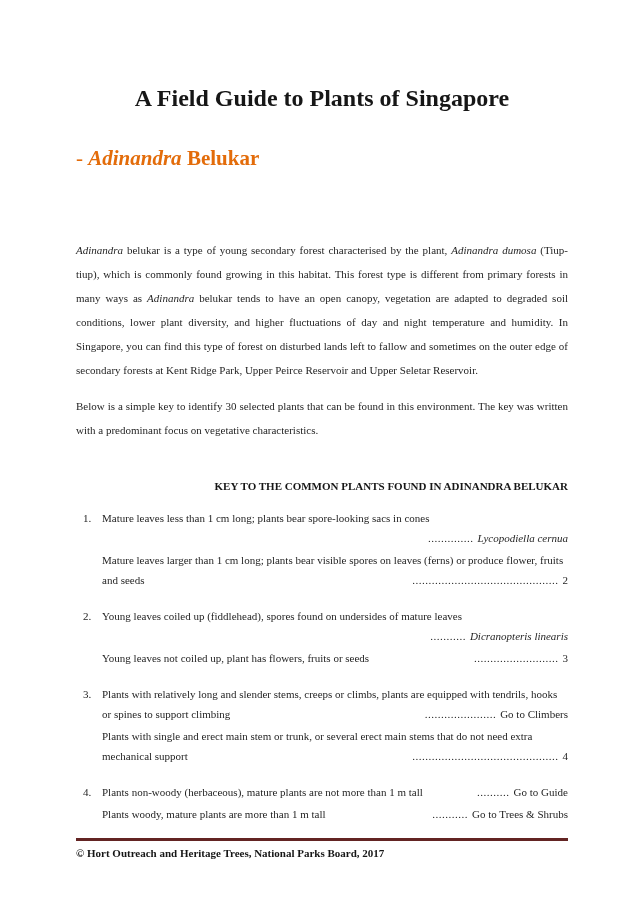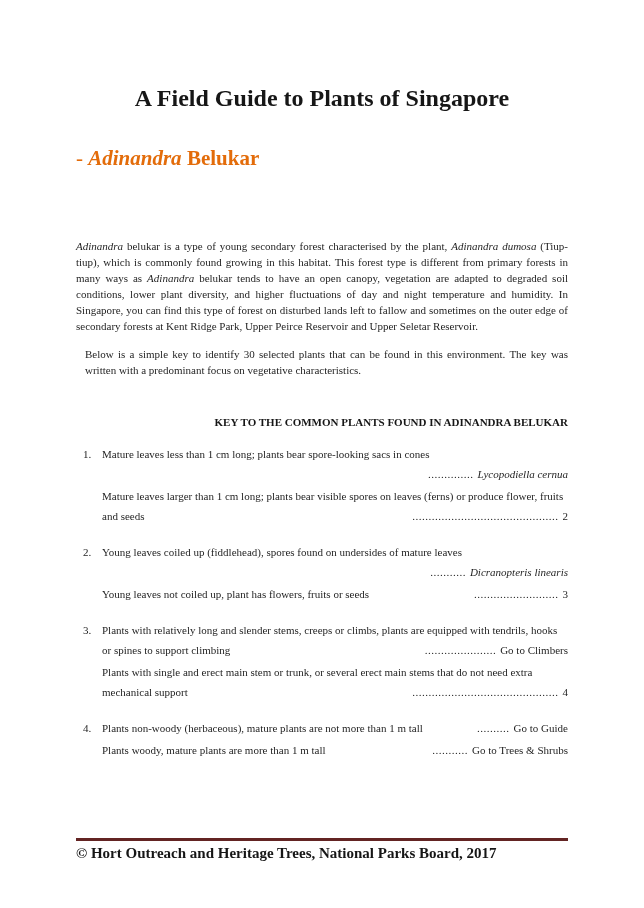--- a/index.html
+++ b/index.html
@@ -31,26 +31,26 @@
     font-size: 21px;
     line-height: 28px;
     font-weight: 700;
     text-align: left;
     color: var(--accent);
   }
   .doc-subtitle .dash { font-weight: 400; }
   .doc-subtitle .genus { font-style: italic; }
   .body-text {
     font-size: 11px;
-    line-height: 16px;
+    line-height: 24px;
     text-align: justify;
     color: #1f1f1f;
   }
   .p1 { margin-top: 66px; }
-  .p2 { margin-top: 12px; margin-left: 9px; }
+  .p2 { margin-top: 12px; }
   em.taxon { font-style: italic; }
   .key-heading {
     margin-top: 34px;
     font-size: 11px;
     line-height: 20px;
     font-weight: 700;
     text-align: right;
     color: #161616;
   }
   .key {
@@ -70,21 +70,21 @@
   .leader .res.sci { font-style: italic; text-align: right; }
   .footer {
     position: absolute;
     left: 76px;
     right: 76px;
     top: 838px;
   }
   .footer-rule { height: 3px; background: var(--rule); }
   .footer-text {
     margin-top: 5px;
-    font-size: 15px;
+    font-size: 11px;
     line-height: 14px;
     font-weight: 700;
     color: #161616;
   }
 </style>
 </head>
 <body>
 
 <div class="page">
 

